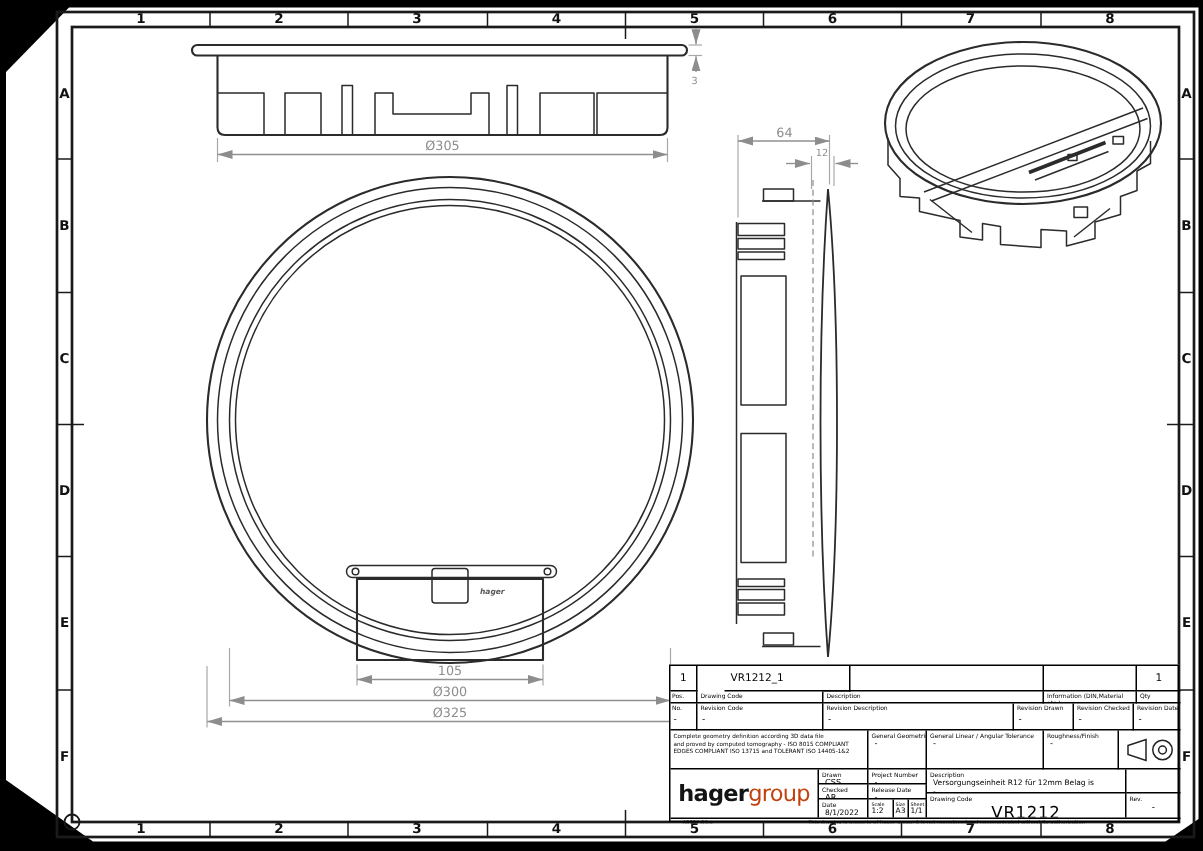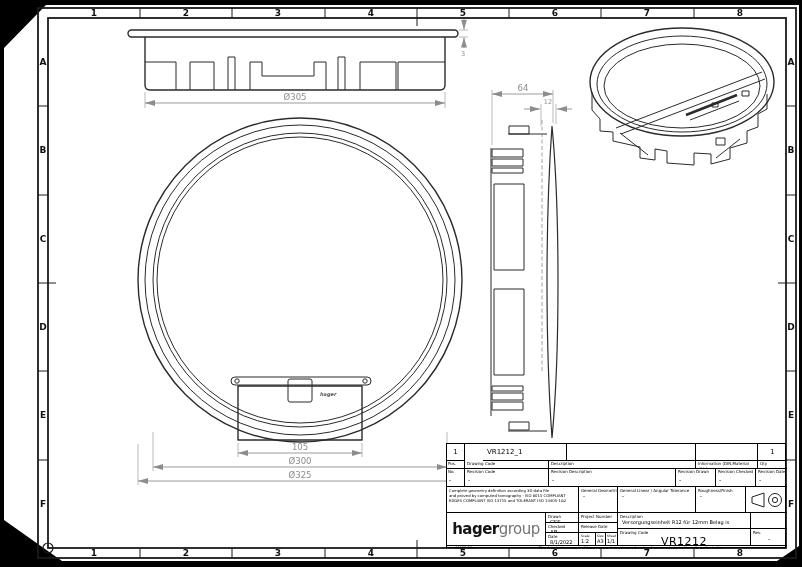--- a/index.html
+++ b/index.html
@@ -27,21 +27,21 @@
   .bb{border-bottom:1px solid #000;}
   .t4{font-size:4px;line-height:1.2;}
   .t6{font-size:6px;}
   .t7{font-size:7px;}
   .lbl{display:block;font-size:4px;padding:1px 0 0 2px;white-space:nowrap;}
   .val{display:block;font-size:5.5px;padding:0 0 0 4px;white-space:nowrap;}
   .ctr{text-align:center;}
   .notes{font-size:3.8px;line-height:1.3;padding:2px 0 0 2px;white-space:nowrap;}
   .logo{font-size:15px;letter-spacing:-0.5px;display:flex;align-items:center;justify-content:center;height:100%;}
   .logo .b{font-weight:800;color:#141414;}
-  .logo .g{font-weight:400;color:#737373;}
+  .logo .g{font-weight:400;color:#c2410c;}
   .code-big{font-size:11px;text-align:center;letter-spacing:0.5px;}
   .foot{font-size:3.5px;white-space:nowrap;}
 </style>
 </head>
 <body>
 
 <div class="stage">
 
 <svg width="802" height="567" viewBox="0 0 802 567">
   <defs>

